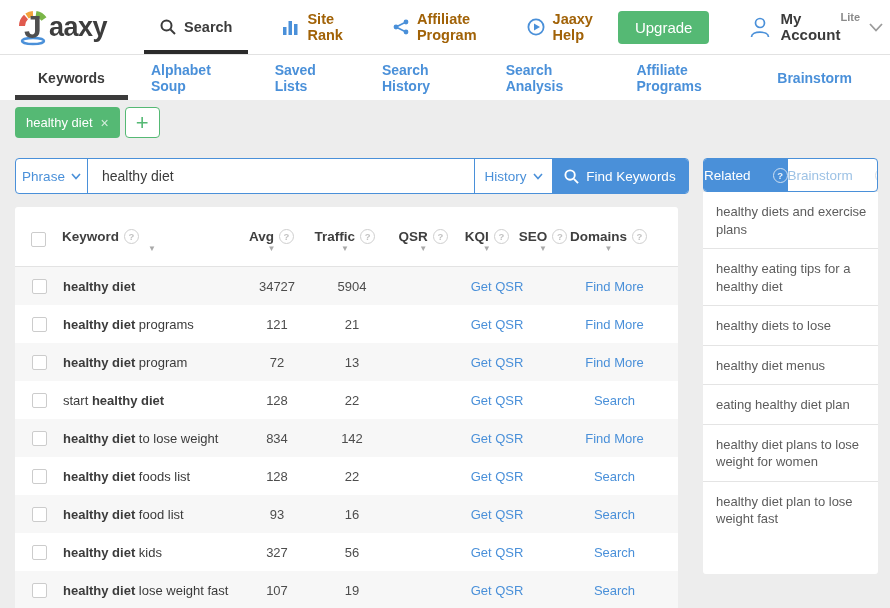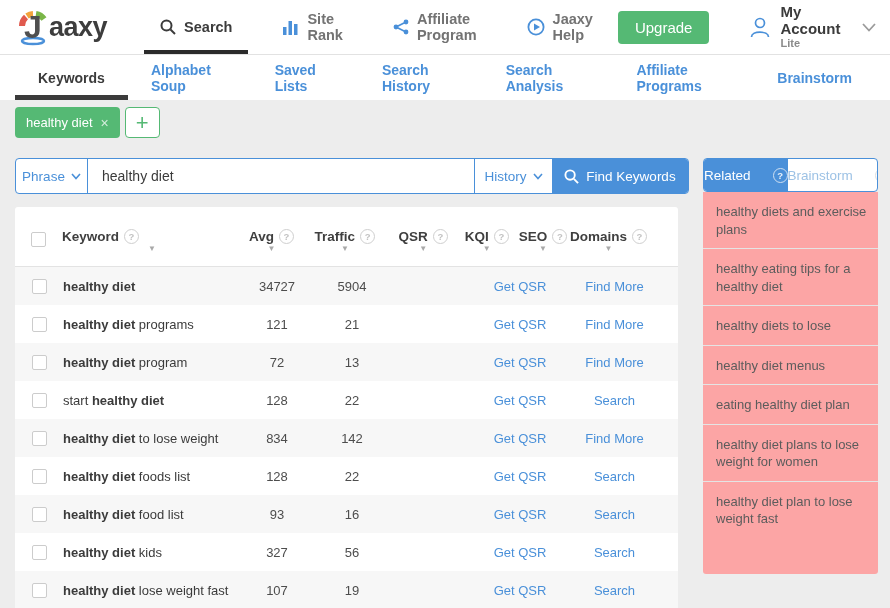--- a/index.html
+++ b/index.html
@@ -6,26 +6,26 @@
   html,body { width:890px; height:608px; overflow:hidden; background:#ededed;
     font-family:"Liberation Sans", sans-serif; color:#3b3b3b; }
 
   
   .topnav { height:55px; background:#fff; border-bottom:1px solid #e2e2e2;
     display:flex; align-items:stretch; padding:0 14px 0 12px; }
   .logo { display:flex; align-items:center; margin-right:28px; cursor:pointer; }
   .logo-suffix { font-size:27px; font-weight:700; color:#3d3d3d; letter-spacing:-0.5px; margin-left:-7px; }
   .topnav-items { display:flex; align-items:stretch; flex:1; }
   .tn-item { display:flex; align-items:center; gap:8px; padding:0 16px; margin:0 9px;
-    font-size:14.5px; font-weight:700; color:#737373; cursor:pointer; border-bottom:4px solid transparent; padding-top:4px; }
+    font-size:14.5px; font-weight:700; color:#a16207; cursor:pointer; border-bottom:4px solid transparent; padding-top:4px; }
   .tn-item.active { color:#3b3b3b; border-bottom-color:#2b2b2b; }
   .upgrade-btn { align-self:center; background:#55b974; color:#fff; border:none; border-radius:4px;
     font-size:15px; padding:8px 17px; cursor:pointer; margin-right:40px; font-family:inherit; }
   .account { display:flex; align-items:center; gap:9px; cursor:pointer; }
-  .account-texts { display:flex; flex-direction:column; line-height:1.1; }
+  .account-texts { display:flex; flex-direction:row; line-height:1.1; }
   .account-name { font-size:15px; font-weight:700; color:#3b3b3b; }
   .account-plan { font-size:11px; font-weight:700; color:#8a8a8a; }
   .chev { color:#9b9b9b; }
 
   
   .subnav { height:45px; background:#fff; display:flex; align-items:stretch; padding:0 15px; }
   .sn-item { display:flex; align-items:center; padding:0 23px; font-size:14px; font-weight:700;
     color:#4a90d9; cursor:pointer; border-bottom:5px solid transparent; padding-top:5px; }
   .sn-item.active { color:#3b3b3b; border-bottom-color:#3b3b3b; }
 
@@ -70,31 +70,31 @@
   .th { font-weight:700; font-size:13.5px; color:#3f3f3f; }
   .th-inner { display:inline-flex; align-items:center; gap:5px; }
   .th-caret { display:block; text-align:center; color:#a9a9a9; font-size:8px; line-height:5px; margin-top:2px; }
   .qmark { display:inline-flex; width:15px; height:15px; border:1px solid #cfcfcf; border-radius:50%;
     color:#c2c2c2; font-size:9.5px; font-weight:700; align-items:center; justify-content:center; cursor:pointer; }
   .cbox { width:15px; height:15px; border:1px solid #ccc; border-radius:2px; background:#fff; cursor:pointer; }
   .kw-b { font-weight:700; color:#3b3b3b; }
   .kw-n { color:#3b3b3b; }
   .num { color:#4d4d4d; }
   a.bluelink { color:#4a90d9; text-decoration:none; cursor:pointer; }
-  .c-qsr a.bluelink { position:relative; left:88px; white-space:nowrap; }
+  .c-qsr a.bluelink { position:relative; left:65px; white-space:nowrap; }
 
   
   .side-tabs { display:flex; height:34px; border:1px solid #4a90d9; border-radius:4px; background:#fff; overflow:hidden; }
   .stab { flex:1; display:flex; align-items:center; justify-content:flex-end; gap:22px;
     font-size:13.5px; cursor:pointer; }
   .stab.active { background:#4a90d9; color:#fff; }
   .stab.active .qmark { border-color:#cfe0f2; color:#e8f1fa; }
   .stab.inactive { color:#9dc2e5; }
   .stab.inactive .qmark { border-color:#dcdcdc; color:#d5d5d5; }
-  .sidepanel { background:#fca5a5; height:382px; overflow:hidden; border-radius:0 0 3px 3px; }
+  .sidepanel { background:#ffffff; height:382px; overflow:hidden; border-radius:0 0 3px 3px; }
   .side-item { padding:11px 10px 10px 13px; font-size:13px; color:#5c5c5c; line-height:1.35;
     border-bottom:1px solid #e4e4e4; cursor:pointer; }
   .side-item:last-child { border-bottom:none; }
 
   svg { display:block; }
 </style>
 </head>
 <body>
 
 <div class="topnav">

